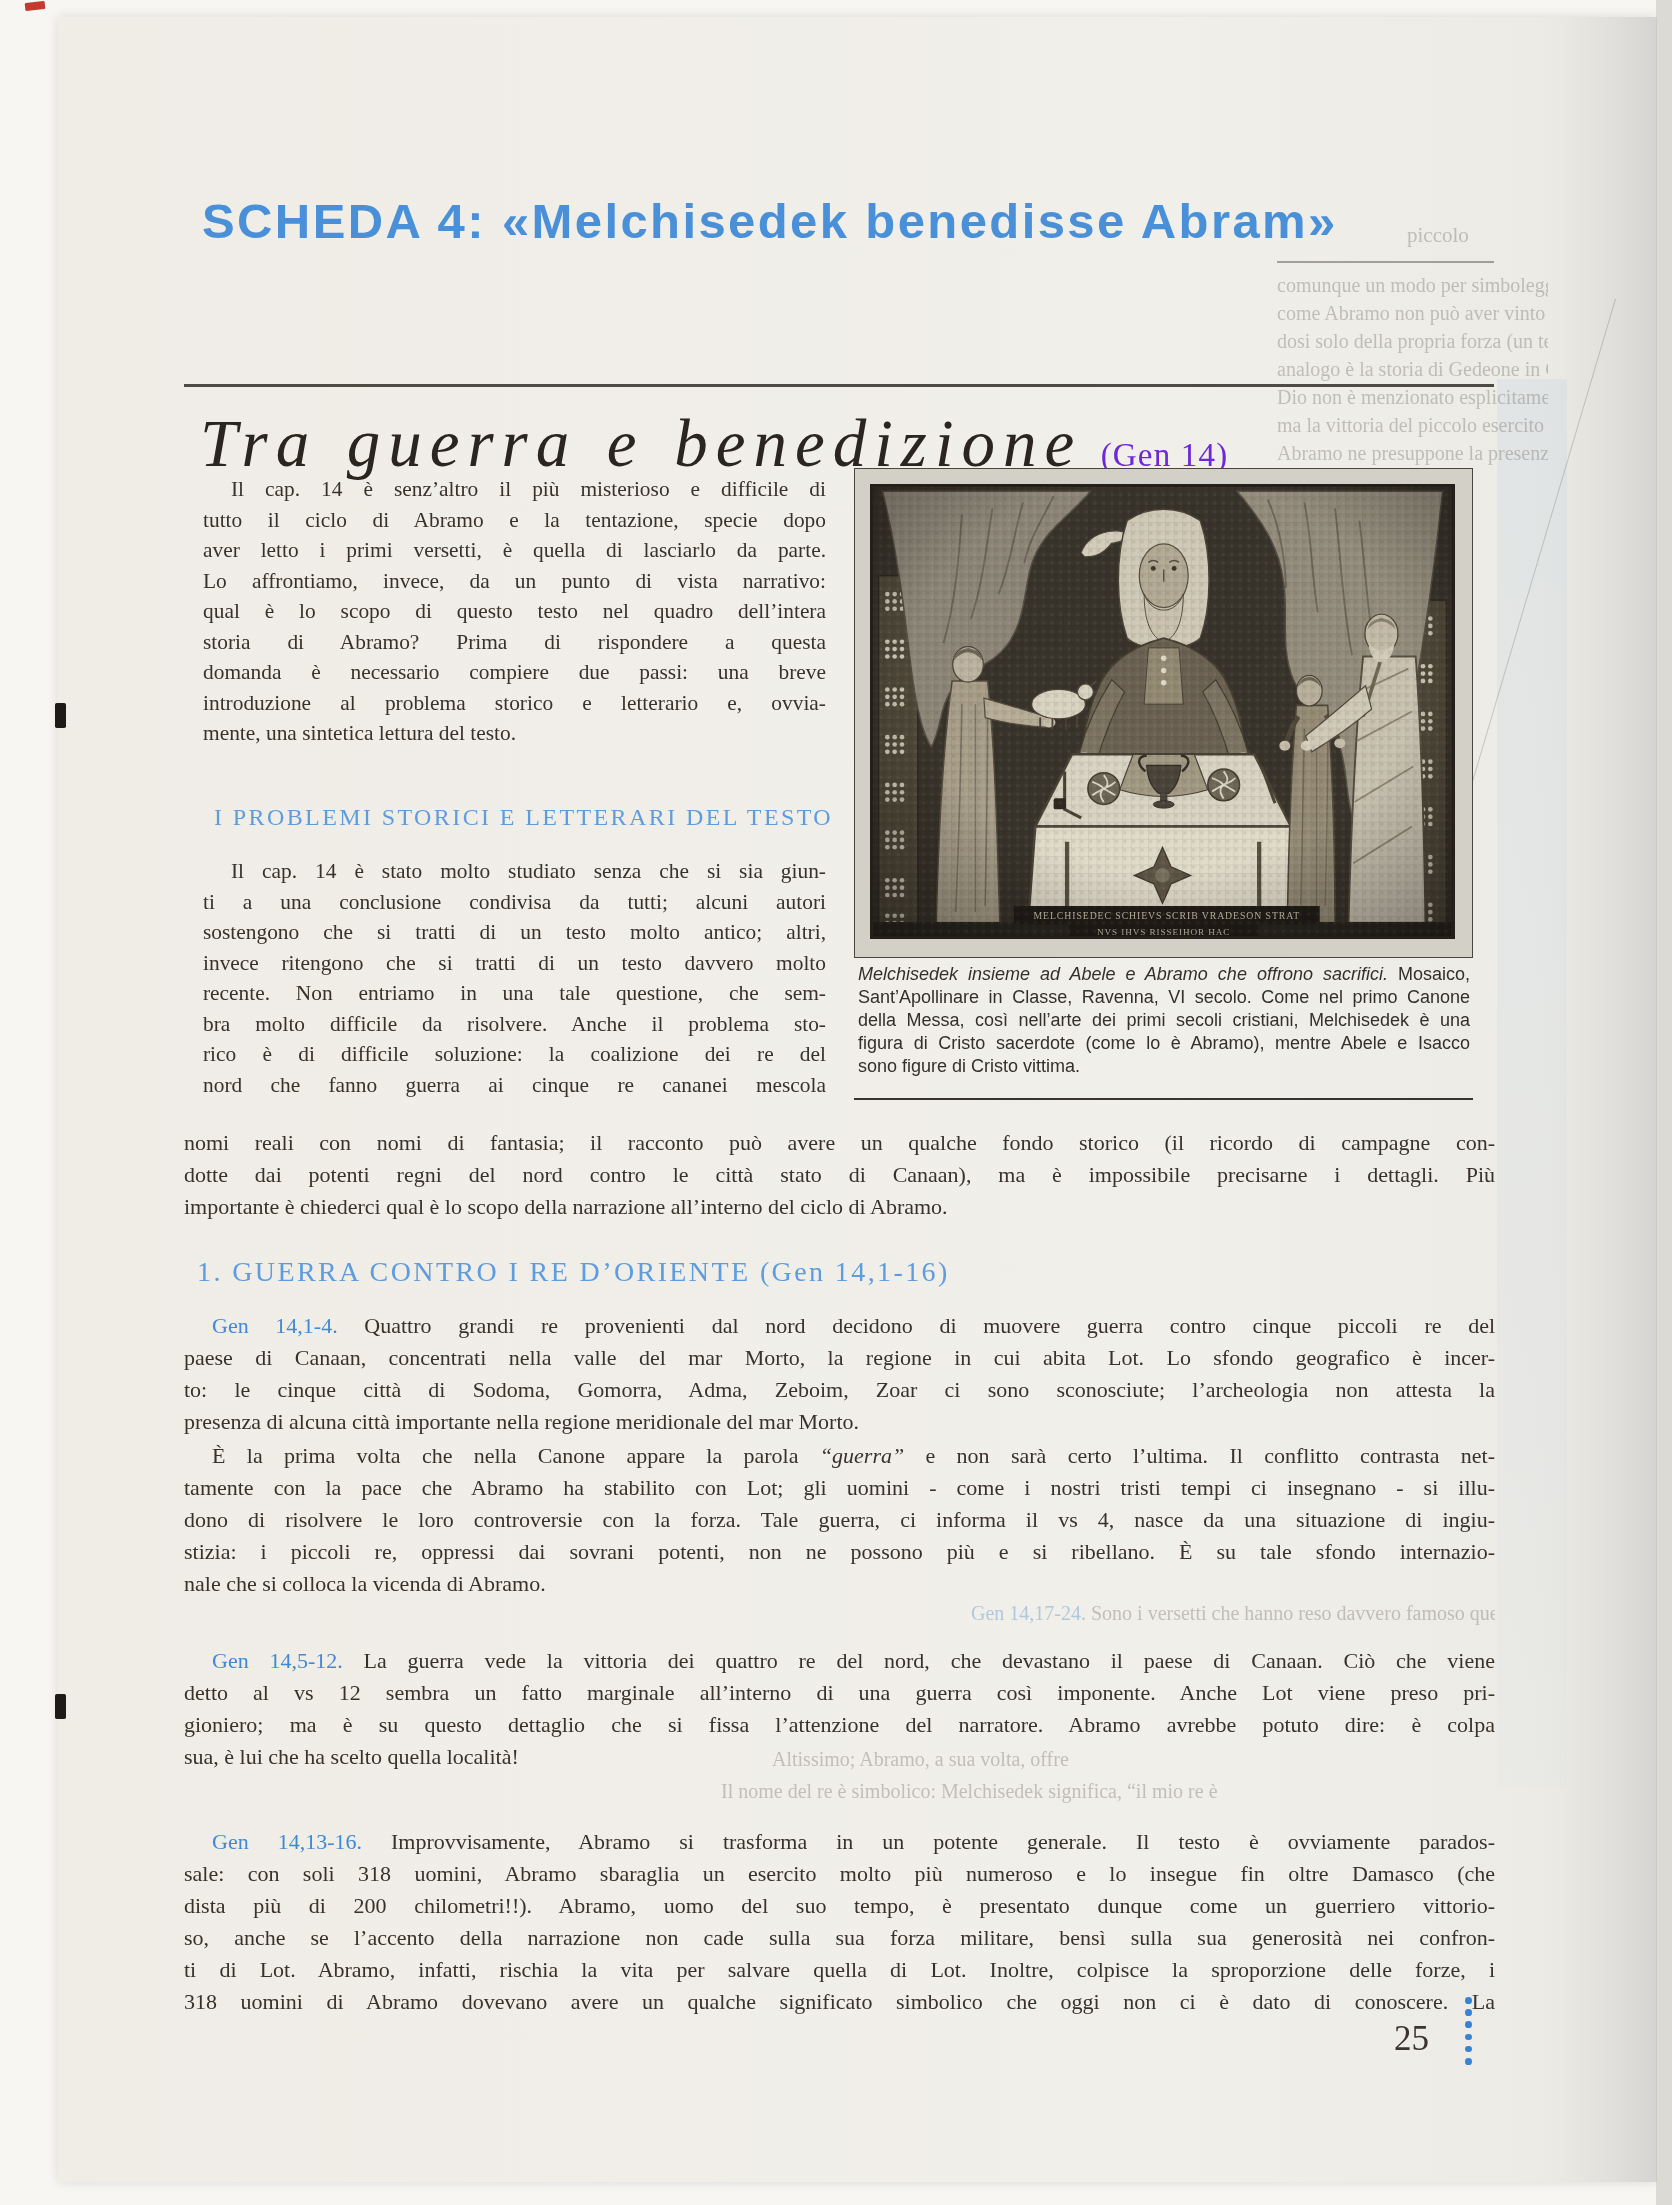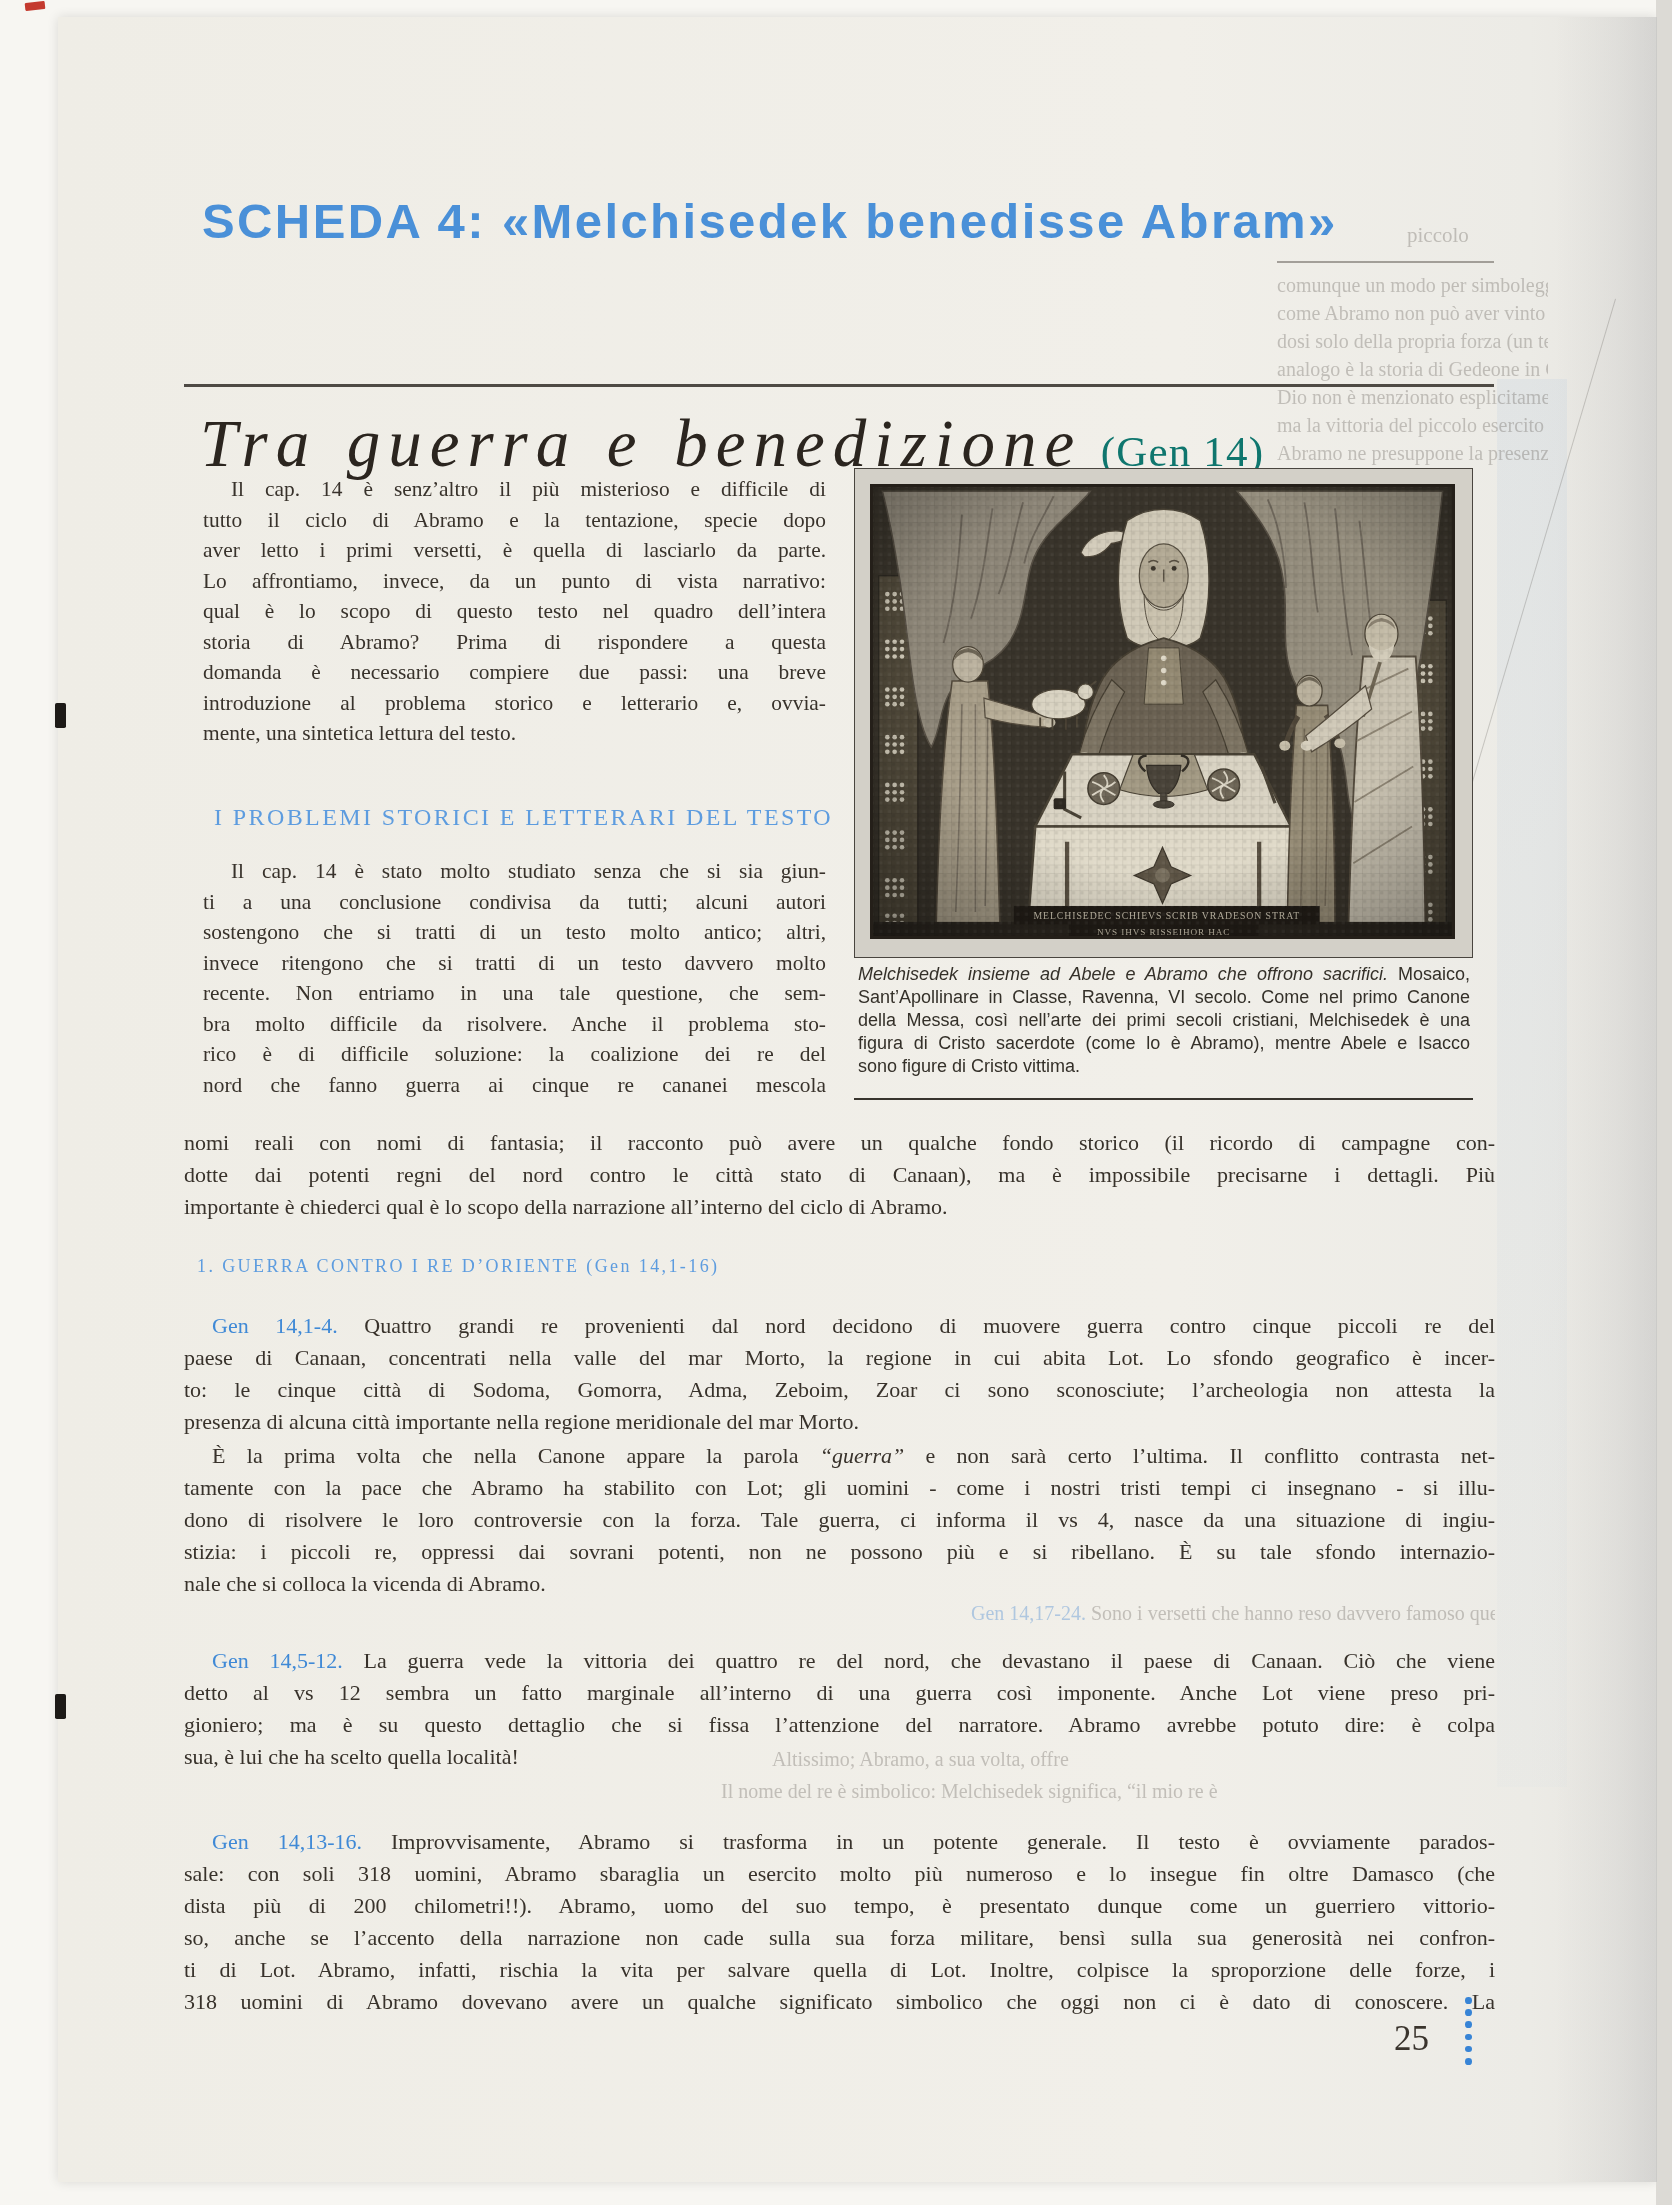--- a/index.html
+++ b/index.html
@@ -29,37 +29,37 @@
 
   .scheda-heading{
     position:absolute;left:202px;top:197px;margin:0;
     font-family:"Liberation Sans", sans-serif;font-weight:bold;
     font-size:49px;line-height:1;letter-spacing:2.4px;color:#4a90d8;white-space:nowrap;
   }
   .head-rule{position:absolute;left:184px;top:384px;width:1310px;height:3.1px;background:#4e4a44;}
 
   .title-row{position:absolute;left:200px;top:405px;display:flex;align-items:baseline;gap:18.4px;white-space:nowrap;}
   .title-main{font-style:italic;font-size:67px;letter-spacing:8px;word-spacing:4.9px;color:#2b251f;font-weight:400;}
-  .title-ref{font-size:43px;color:#0f766e;letter-spacing:1.2px;}
+  .title-ref{font-size:33px;color:#6d28d9;letter-spacing:1.2px;}
 
   .body-block{position:absolute;color:#38322b;}
   .col{left:203px;width:623px;font-size:21.4px;line-height:30.5px;}
   .wideb{left:184px;width:1311px;font-size:22px;line-height:32px;}
   .line{text-align:justify;text-align-last:justify;}
   .line.last{text-align-last:left;}
   .indent{text-indent:28px;}
   .genref{color:#3f89d6;}
   .em-it{font-style:italic;}
 
   .sec-heading{
     position:absolute;margin:12px;font-weight:normal;
     color:#5d9cdf;letter-spacing:2.4px;white-space:nowrap;
   }
   .sec1{left:202px;top:792px;font-size:24px;}
-  .sec2{left:185px;top:1244px;font-size:18px;}
+  .sec2{left:185px;top:1244px;font-size:28px;}
 
   .figure-frame{
     position:absolute;left:854px;top:468px;width:619px;height:490px;
     background:#d3d0c8;border:1.8px solid #49453f;box-sizing:border-box;
     padding:15.3px;
   }
   .figure-frame svg{display:block;width:585px;height:455px;}
   .caption{
     position:absolute;left:858px;top:963px;width:612px;
     font-family:"Liberation Sans", sans-serif;font-size:18px;line-height:23px;color:#343029;

